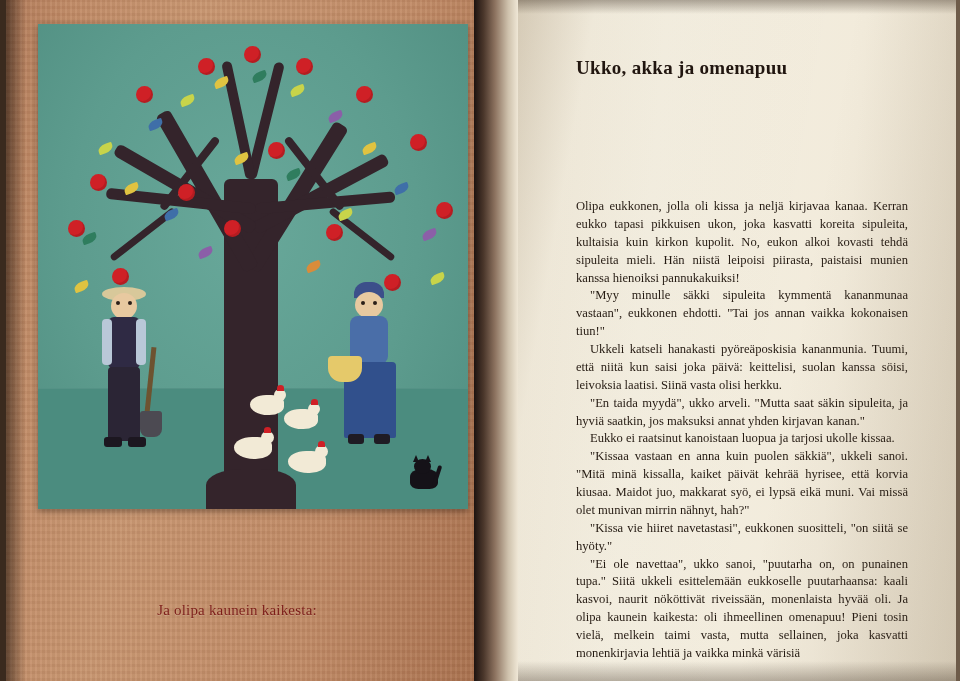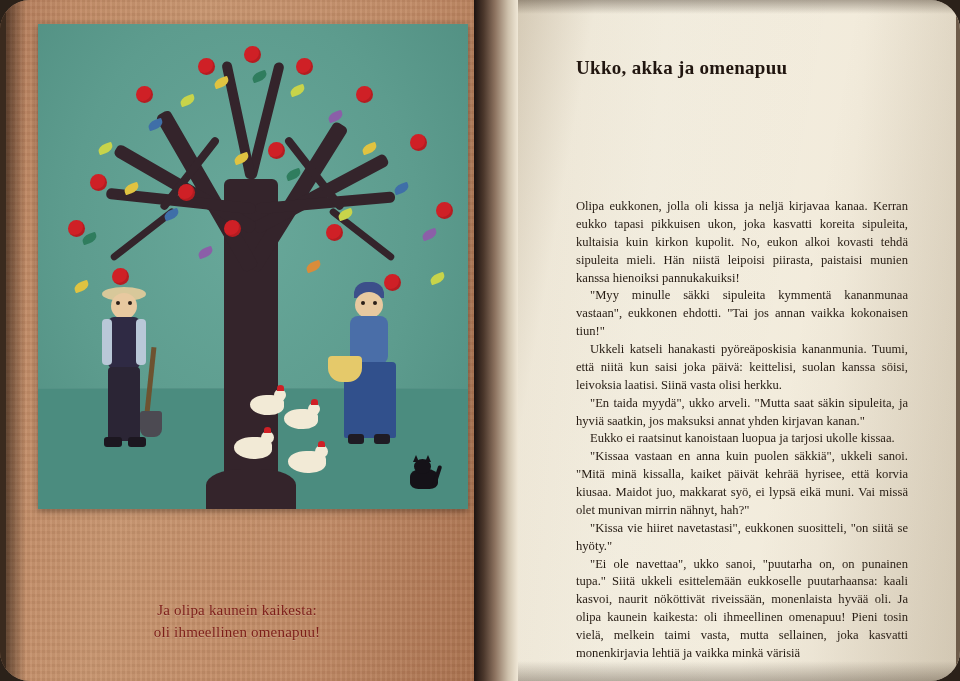--- a/index.html
+++ b/index.html
@@ -13,21 +13,20 @@
     overflow: hidden;
     font-family: "Liberation Serif", serif;
   }
 
   .book {
     position: relative;
     width: 960px;
     height: 681px;
     background: #7a6a5c;
     overflow: hidden;
-    border-radius: 30px;
   }
 
   
   .page-left {
     position: absolute;
     left: 0;
     top: 0;
     width: 474px;
     height: 681px;
     background: linear-gradient(100deg, #b07a5a 0%, #c08a66 12%, #c79570 35%, #c08a66 70%, #a9714f 100%);
@@ -321,21 +320,20 @@
         <div style="position:absolute;left:0;top:12px;width:28px;height:20px;background:#151218;border-radius:40% 40% 30% 30%;"></div>
         <div style="position:absolute;left:4px;top:2px;width:17px;height:15px;background:#151218;border-radius:50%;"></div>
         <div style="position:absolute;left:3px;top:-2px;width:6px;height:7px;background:#151218;clip-path:polygon(50% 0,100% 100%,0 100%);"></div>
         <div style="position:absolute;left:15px;top:-2px;width:6px;height:7px;background:#151218;clip-path:polygon(50% 0,100% 100%,0 100%);"></div>
         <div style="position:absolute;left:25px;top:8px;width:4px;height:22px;background:#151218;border-radius:3px;transform:rotate(18deg);"></div>
       </div>
     </div>
 
     <div class="caption">
       <div>Ja olipa kaunein kaikesta:</div>
-      <div>oli ihmeellinen omenapuu!</div>
     </div>
 
     <div class="left-edge-shadow"></div>
   </div>
 
   <div class="gutter"></div>
 
   <div class="page-right">
     <h1 class="story-title">Ukko, akka ja omenapuu</h1>
 

